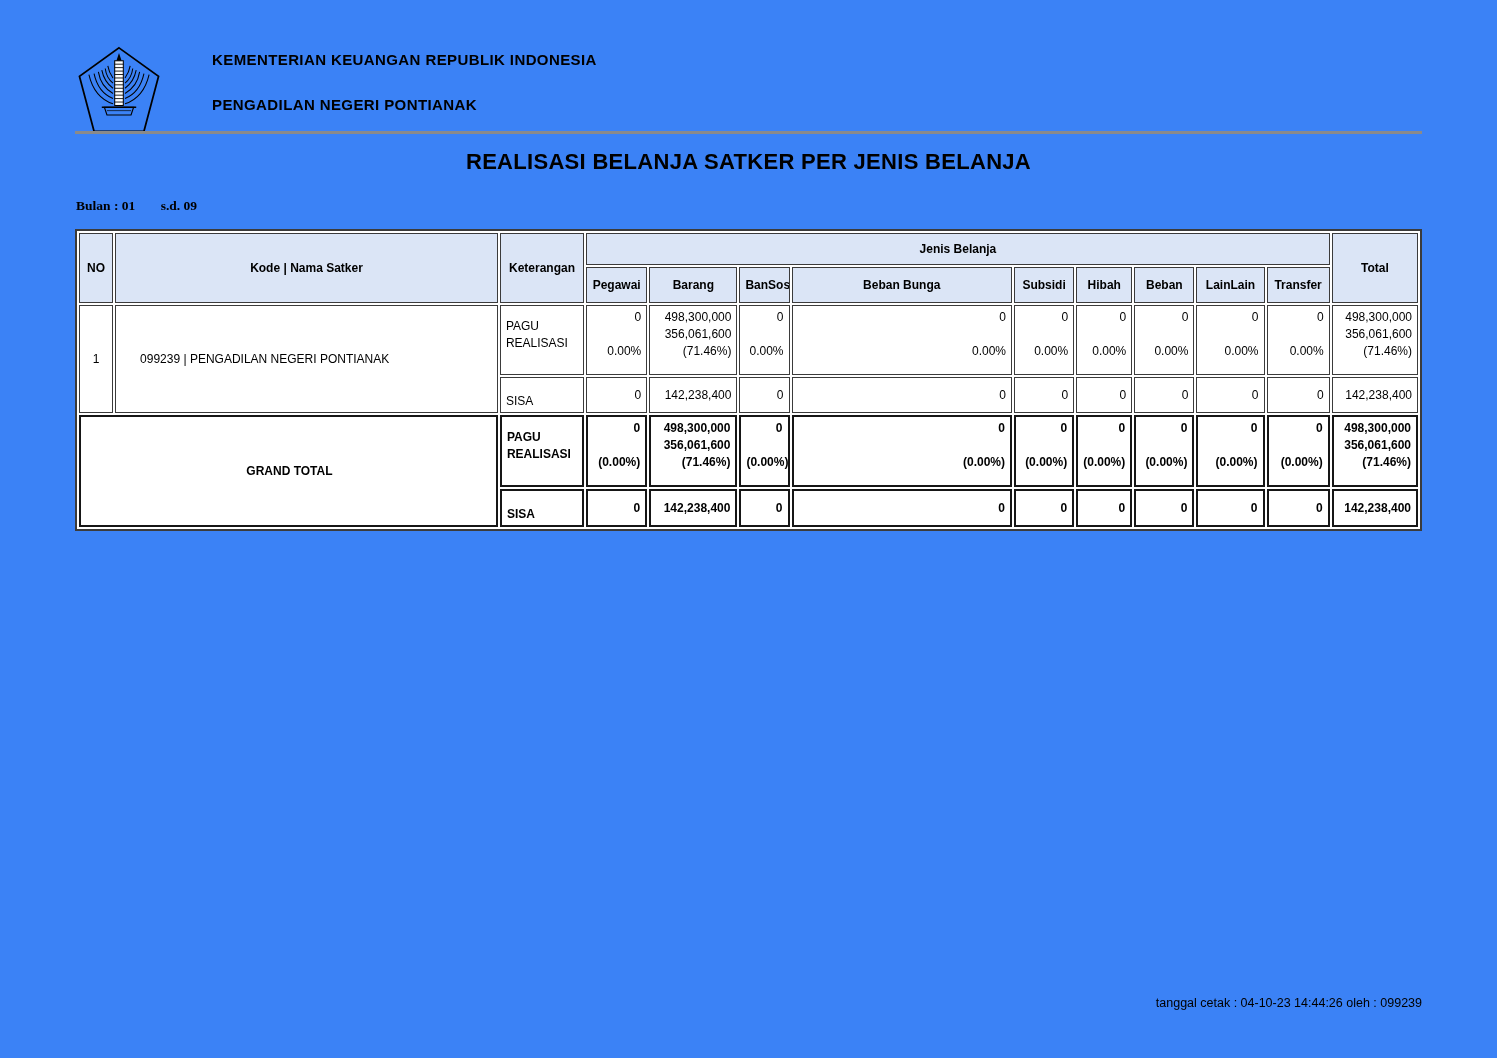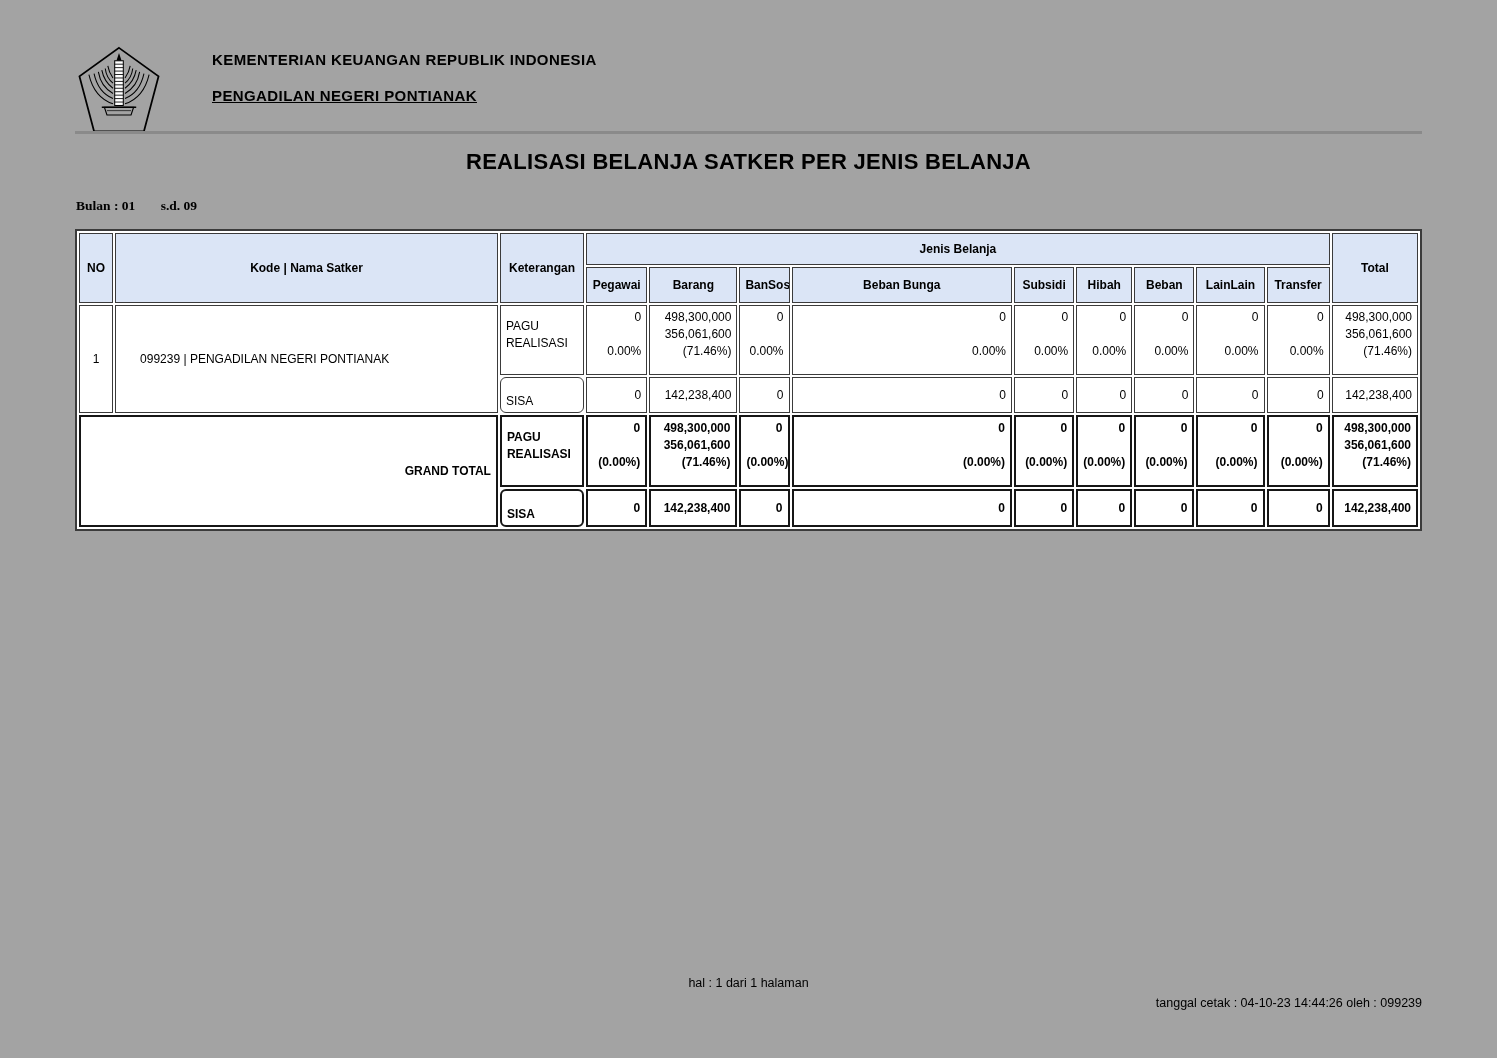--- a/index.html
+++ b/index.html
@@ -1,26 +1,26 @@
 <!DOCTYPE html>
 <html><head>
 <meta charset="utf-8">
 <style>
   html, body { margin:0; padding:0; background:#ffffff; }
   .page {
     position:relative; width:1497px; height:1058px;
-    background:#a3a3a3; overflow:hidden;
+    background:#3b82f6; overflow:hidden;
     font-family:"Liberation Sans","DejaVu Sans",sans-serif;
     color:#000;
   }
   
   .logo { position:absolute; left:76px; top:44px; width:86px; height:92px; }
   .org { position:absolute; left:212px; top:50px; }
   .org-line { font-weight:bold; font-size:15px; letter-spacing:0.4px; line-height:19px; }
-  .org-line.second { margin-top:17px;text-decoration:underline; }
+  .org-line.second { margin-top:26px; }
   .rule { position:absolute; left:75px; top:131px; width:1347px; height:3px; background:#8a8a8a; border:none; }
   
   .title { position:absolute; left:0; top:149px; width:100%; text-align:center;
            font-weight:bold; font-size:22px; letter-spacing:0.3px; }
   .period { position:absolute; left:76px; top:198px;
             font-family:"Liberation Serif","DejaVu Serif",serif;
             font-weight:bold; font-size:13.5px; }
   .period .sd { margin-left:22px;text-align:right; }
   
   table.report {
@@ -29,28 +29,28 @@
     border:2px solid #3b3b3b; table-layout:fixed;
     font-size:12px; background:#ffffff;
   }
   th, td { border:1px solid #3b3b3b; padding:0 5px; overflow:hidden; }
   thead th { background:#dbe5f6; font-weight:bold; vertical-align:middle; }
   thead tr.top th.h-jenis { height:30px; }
   thead tr.sub th { height:34px; }
   td.c-no { text-align:center; vertical-align:middle; }
   td.c-satker { text-align:left; vertical-align:middle; padding-left:24px; white-space:nowrap; }
   td.c-ket { text-align:left; vertical-align:top; padding-top:12px; line-height:17px; }
-  td.c-ket-sisa { text-align:left; vertical-align:middle;border-radius:6px; }
+  td.c-ket-sisa { text-align:left; vertical-align:middle; }
   td.c-num { text-align:right; vertical-align:top; padding-top:3px; }
   .tri span { display:block; height:17px; line-height:17px; white-space:nowrap; }
   tr.r-pagu td { height:56px; }
   tr.r-sisa td { height:22px; vertical-align:middle; }
   tr.r-sisa td.c-num { padding-top:0; }
   tbody.grand td { border-width:2px; border-color:#161616; font-weight:bold; }
-  tbody.grand td.c-grand { text-align:right; padding-left:7px; vertical-align:middle; }
+  tbody.grand td.c-grand { text-align:center; padding-left:7px; vertical-align:middle; }
   
   .footer-page { position:absolute; left:0; top:976px; width:100%; text-align:center; font-size:12.5px; }
   .footer-printed { position:absolute; left:0; top:996px; width:1422px; text-align:right; font-size:12.5px; }
 </style>
 </head>
 <body>
 
 <div class="page">
 
   <div class="logo">
@@ -303,16 +303,15 @@
         <td class="c-num">0</td>
         <td class="c-num">0</td>
         <td class="c-num">0</td>
         <td class="c-num">0</td>
         <td class="c-num">0</td>
         <td class="c-num">142,238,400</td>
       </tr>
     </tbody>
   </table>
 
-  <div class="footer-page">hal : 1 dari 1 halaman</div>
   <div class="footer-printed">tanggal cetak : 04-10-23 14:44:26 oleh : 099239</div>
 
 </div>
 
 </body></html>

